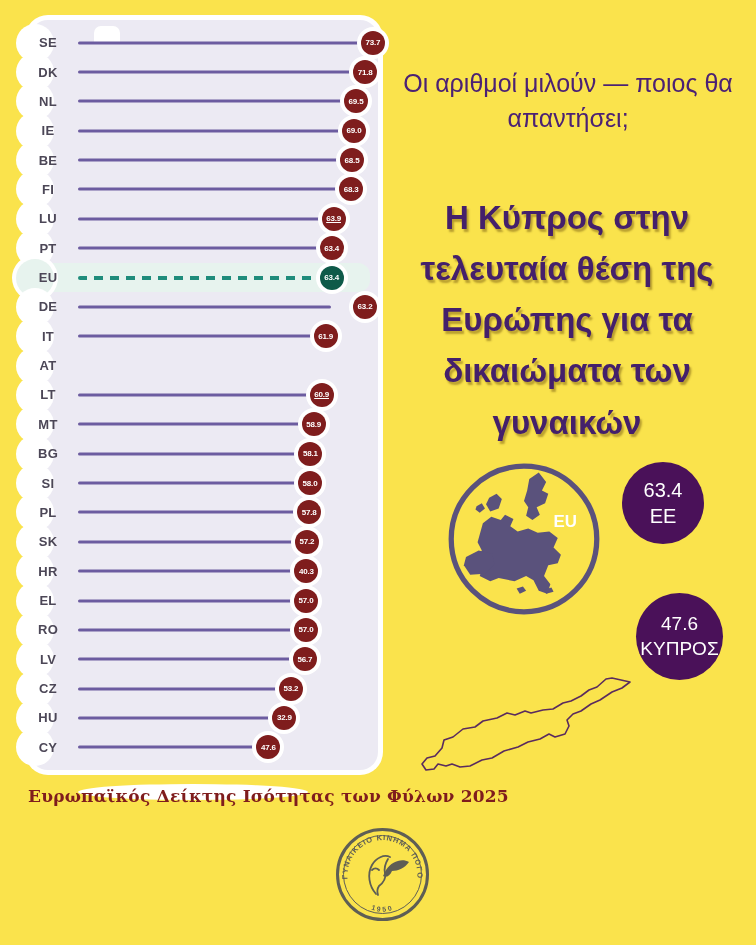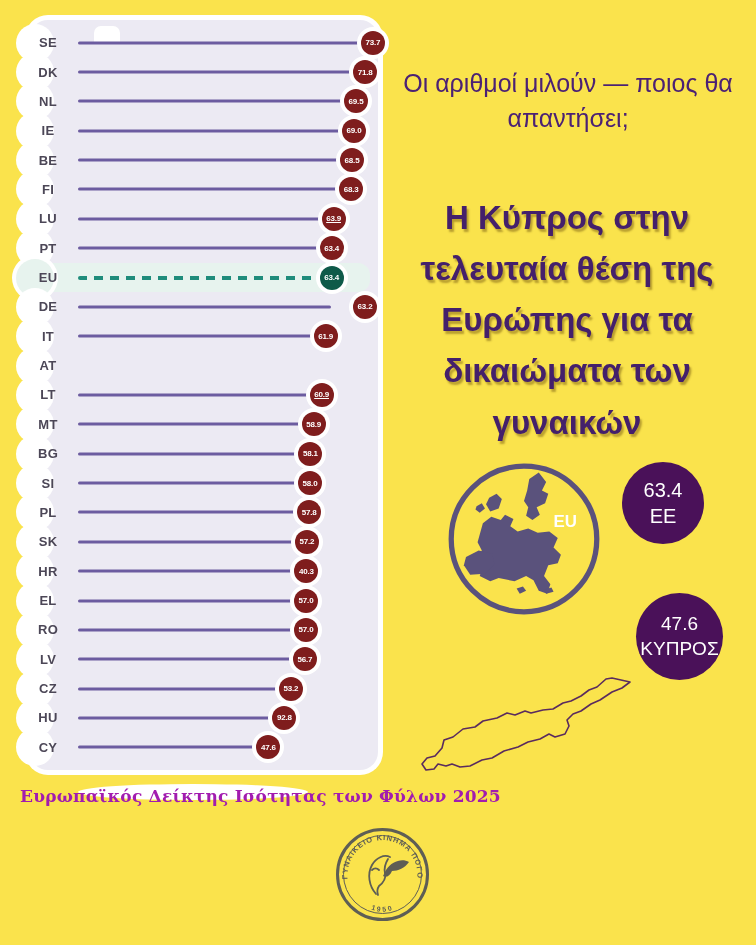--- a/index.html
+++ b/index.html
@@ -55,23 +55,23 @@
   }
   .row.eu-row { background:#E7F3EE; border-radius:12px; }
   .row.eu-row .bump { background:#E7F3EE; box-shadow:0 0 0 4px #fff; }
   .row.eu-row .line {
     background:repeating-linear-gradient(90deg,#1F8C7B 0 9px,transparent 9px 16px);
     height:4px;
   }
   .row.eu-row .dot { background:#0E5A49; }
 
   .chart-caption {
-    position:absolute; left:20px; top:786px;
+    position:absolute; left:28px; top:786px;
     font-family:"DejaVu Serif", serif; font-weight:bold;
-    font-size:17px; color:#a21caf; letter-spacing:.2px;
+    font-size:17px; color:#7f1d1d; letter-spacing:.2px;
   }
 
   
   .subtitle {
     position:absolute; left:390px; top:66px; width:356px;
     text-align:center; font-size:25px; color:#4B2174; line-height:1.4;
   }
   .heading {
     position:absolute; left:386px; top:192px; width:362px;
     text-align:center; font-size:33px; font-weight:bold; color:#44206B;
@@ -279,21 +279,21 @@
         <div class="track">
           <div class="line" style="width: 212.8px;"></div>
           <div class="dot" style="left: 212.8px;">53.2</div>
         </div>
       </div>
       <div class="row">
         <div class="bump"></div>
         <div class="lbl">HU</div>
         <div class="track">
           <div class="line" style="width: 206.4px;"></div>
-          <div class="dot" style="left: 206.4px;">92.8</div>
+          <div class="dot" style="left: 206.4px;">32.9</div>
         </div>
       </div>
       <div class="row">
         <div class="bump"></div>
         <div class="lbl">CY</div>
         <div class="track">
           <div class="line" style="width: 190.4px;"></div>
           <div class="dot" style="left: 190.4px;">47.6</div>
         </div>
       </div>

